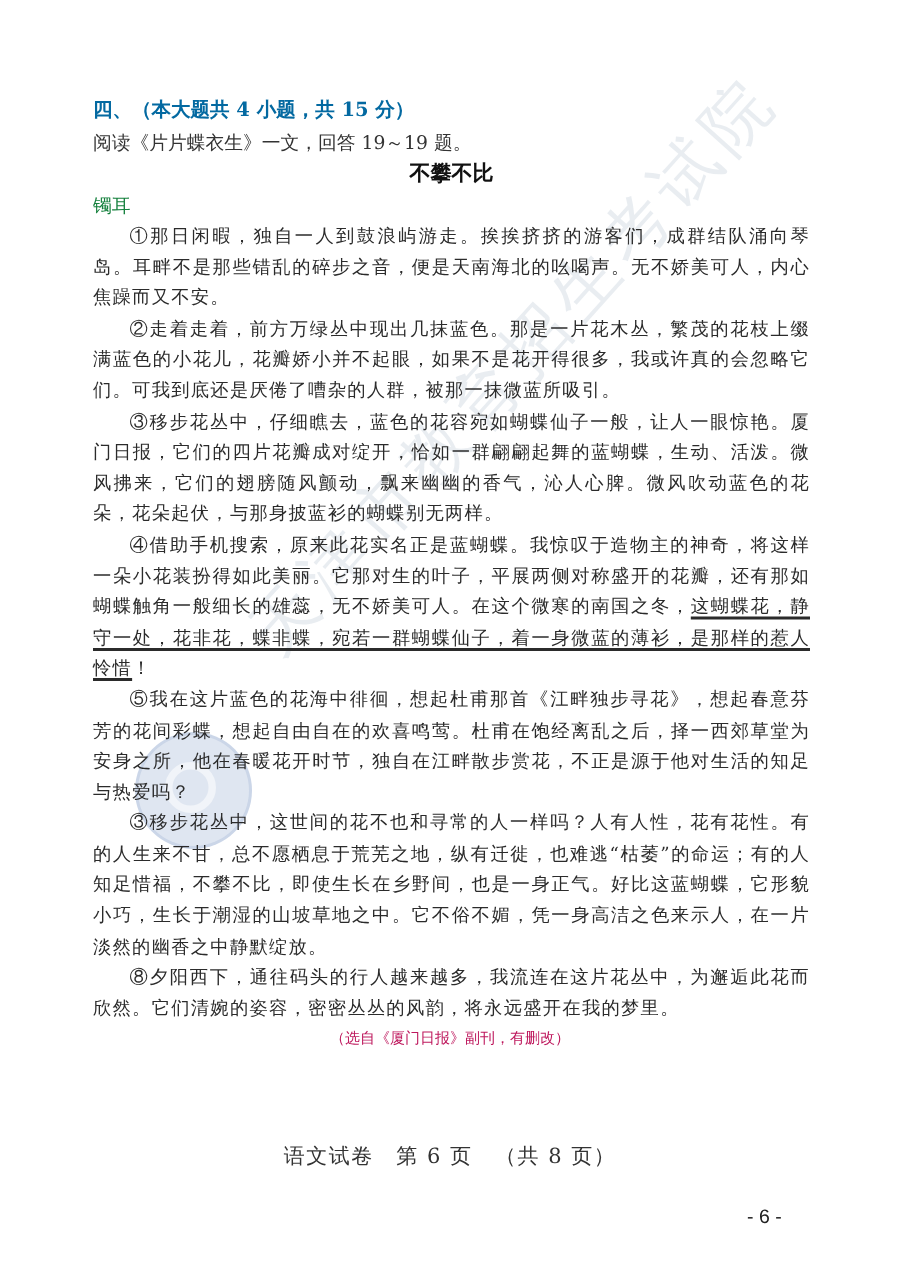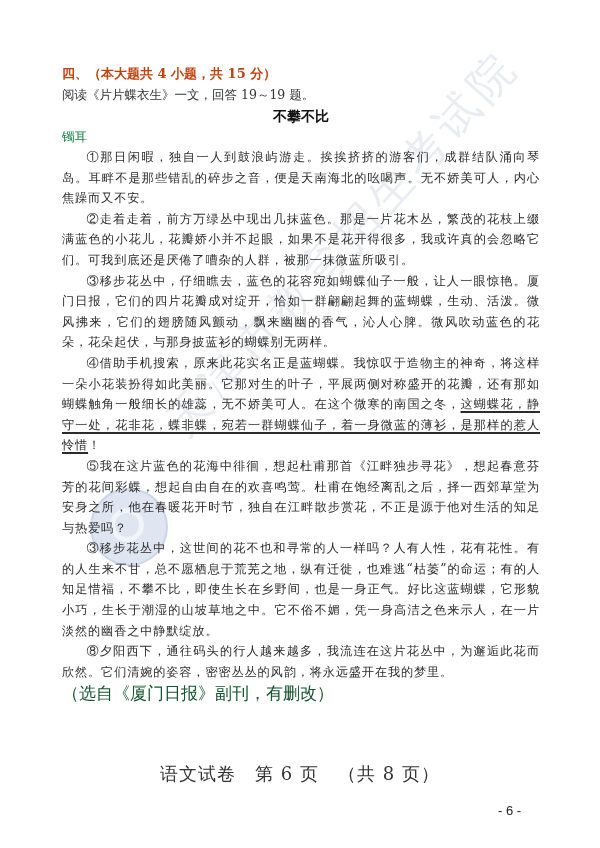--- a/index.html
+++ b/index.html
@@ -1,28 +1,28 @@
 <!DOCTYPE html>
 <html><head>
   <meta charset="utf-8">
   <style>
     html, body { margin: 0; padding: 0; }
     body {
       width: 600px; height: 848px; background: #ffffff; position: relative; overflow: hidden;
       font-family: "DejaVu Serif", "Liberation Serif", serif; color: #2a2a2a;
     }
     .page { position: absolute; left: 62px; top: 64px; width: 478px; }
-    .section-head { font-size: 13px; font-weight: bold; line-height: 20px; color: #c2410c; }
+    .section-head { font-size: 13px; font-weight: bold; line-height: 20px; color: #0369a1; }
     .intro { font-size: 12.5px; line-height: 21px; color: #333; }
     .title { text-align: center; font-size: 14px; font-weight: bold; line-height: 22px; margin-top: 0px; color: #111; }
     .author { text-align: left; padding-right: 76px; font-size: 12.5px; line-height: 20px; color: #15803d; }
     .para { font-size: 12.2px; line-height: 20.6px; text-indent: 2em; letter-spacing: 0.85px; text-align: justify; color: #2b2b2b; margin: 0; }
     .ul { text-decoration: underline; text-decoration-thickness: 1.5px; text-underline-offset: 3px; }
-    .source { text-align: left; font-size: 17px; line-height: 22px; color: #14532d; padding-right: 2px; }
-    .footer { position: absolute; top: 762px; left: 0; width: 600px; text-align: center; font-size: 18px; color: #333; letter-spacing: 1px; }
+    .source { text-align: center; font-size: 10px; line-height: 22px; color: #be185d; padding-right: 2px; }
+    .footer { position: absolute; top: 762px; left: 0; width: 600px; text-align: center; font-size: 14px; color: #333; letter-spacing: 1px; }
     .pagenum { position: absolute; top: 803px; left: 498px; font-size: 13px; color: #222; font-family: "Liberation Sans", sans-serif; }
     .watermark {
       position: absolute; left: 175px; top: 400px; width: 360px;
       transform: rotate(-48deg); transform-origin: left center;
       font-size: 44px; color: rgba(120,140,170,0.16); letter-spacing: 6px; white-space: nowrap; pointer-events: none;
       font-family: "DejaVu Sans", sans-serif;
     }
     .wm-logo {
       position: absolute; left: 90px; top: 488px; width: 74px; height: 74px; border-radius: 50%;
       background: rgba(110,140,190,0.22); border: 2px solid rgba(110,140,190,0.18);

